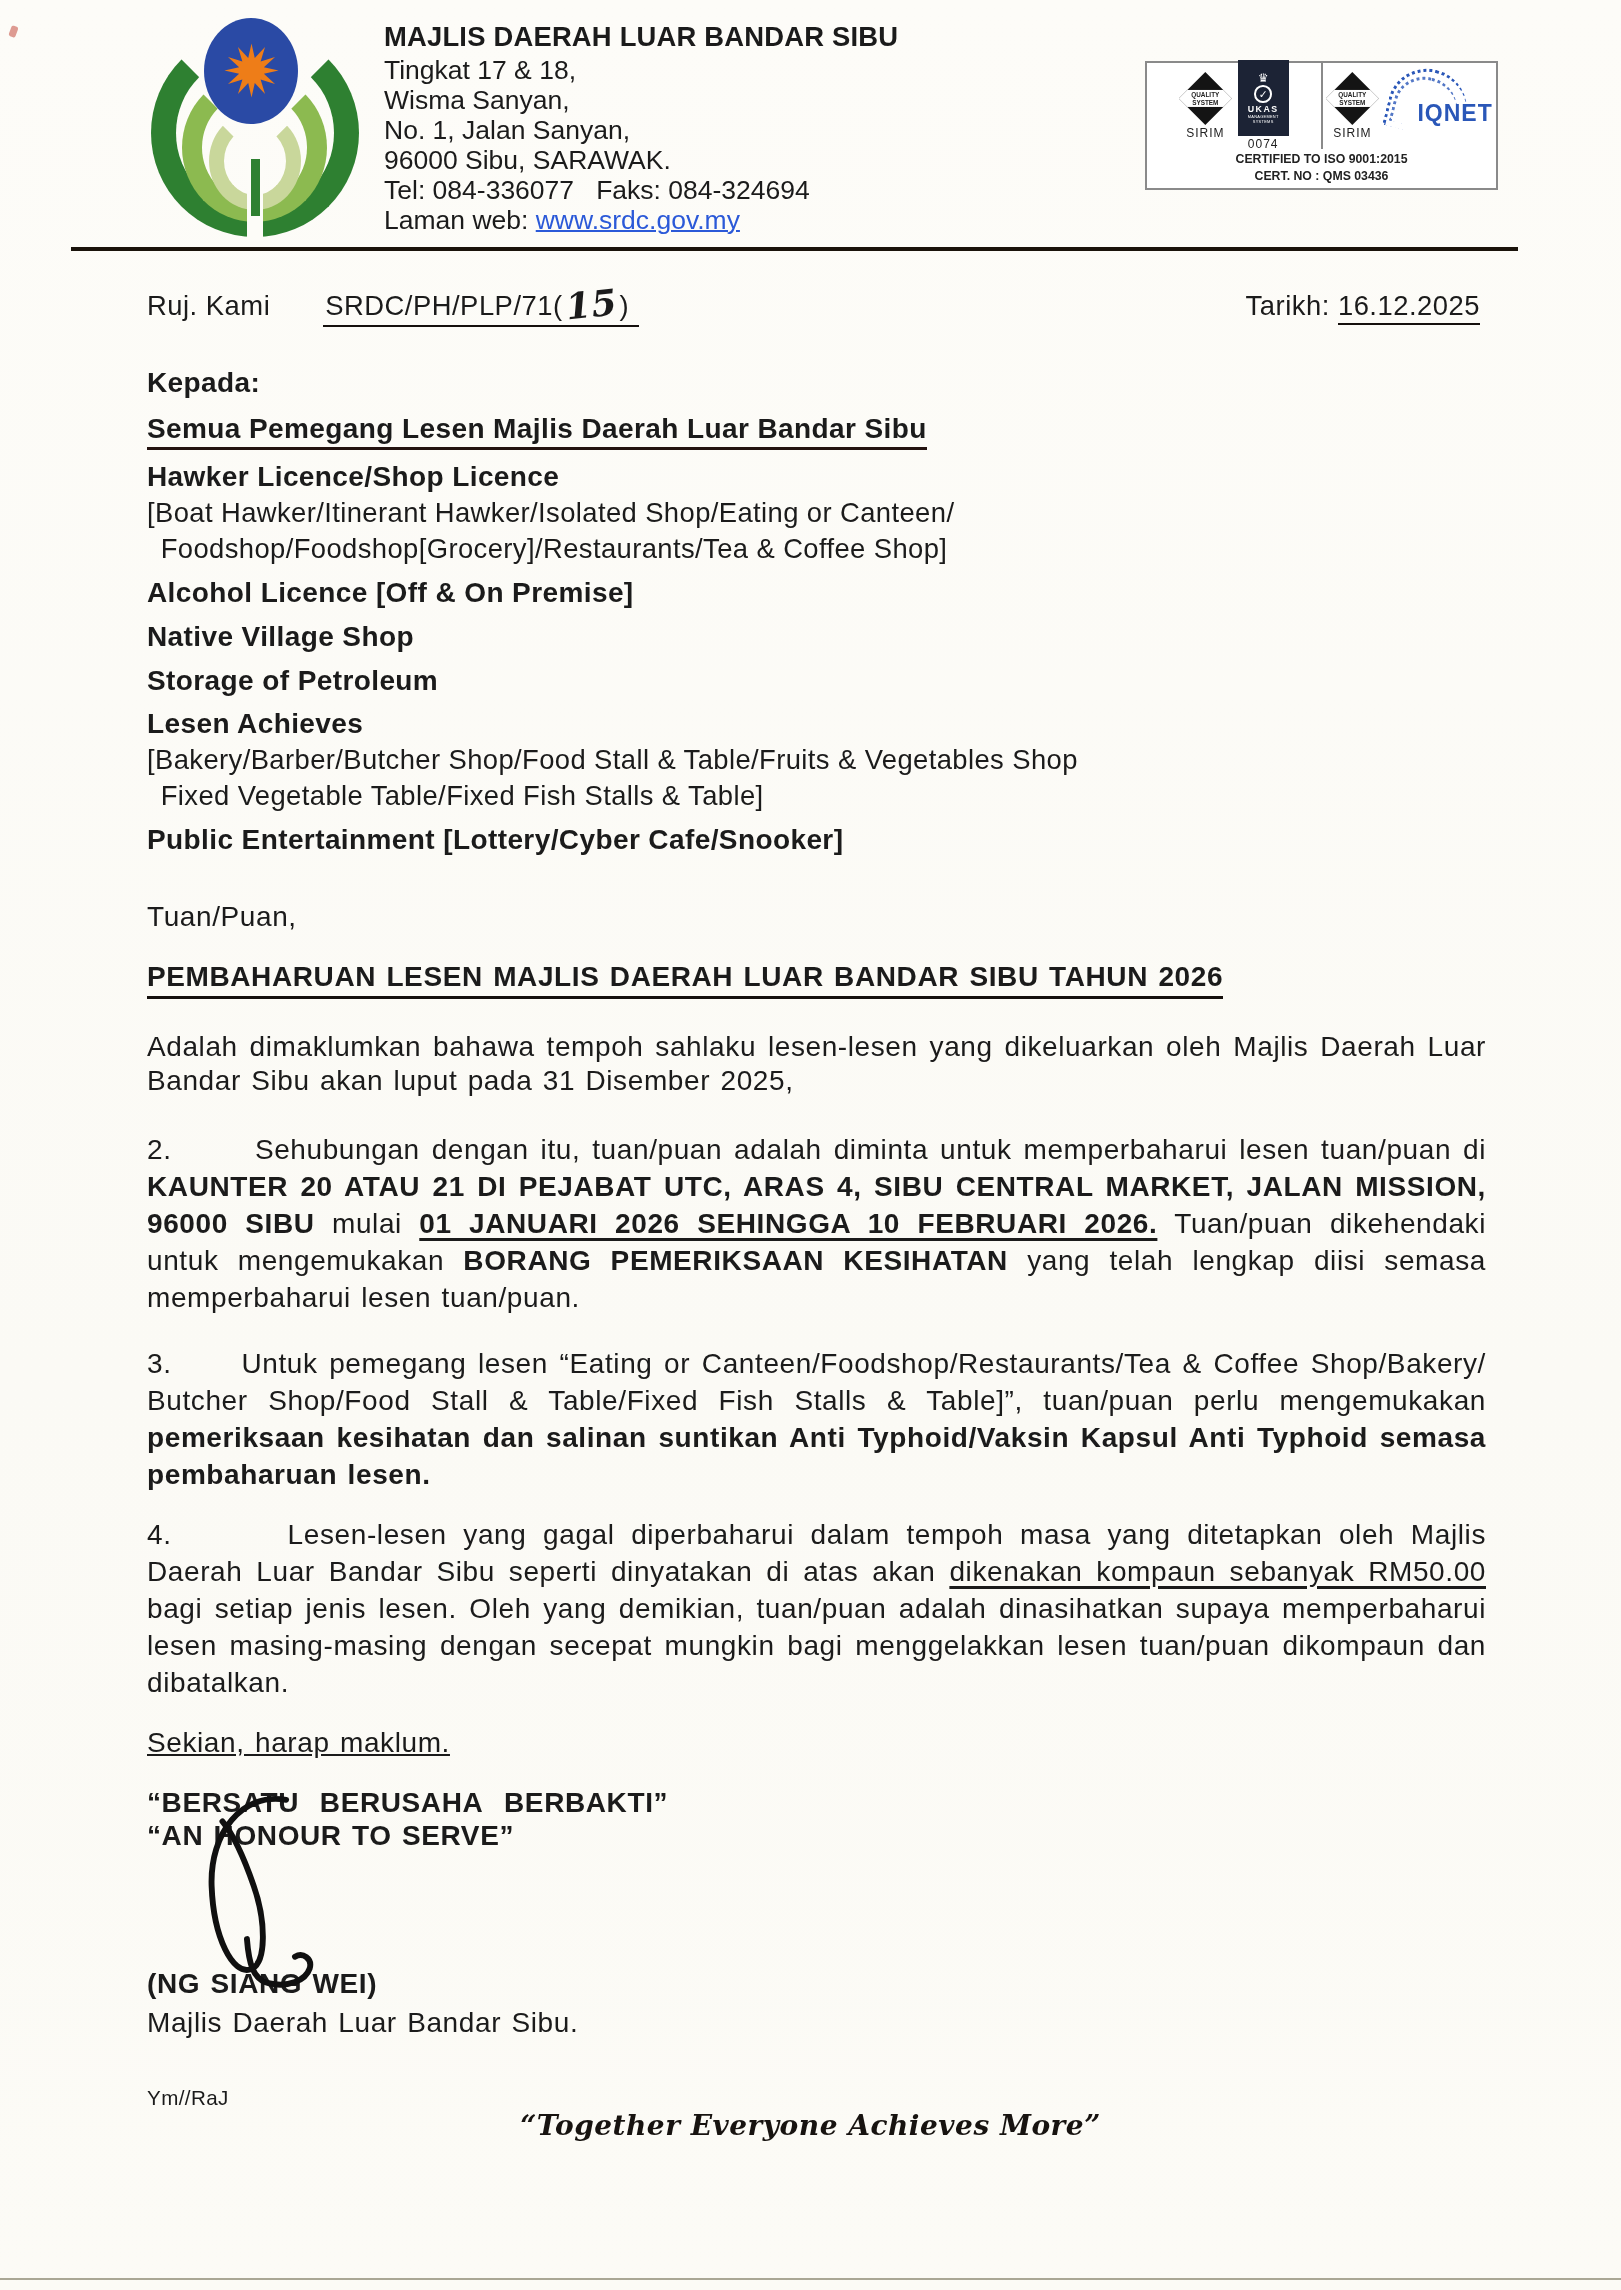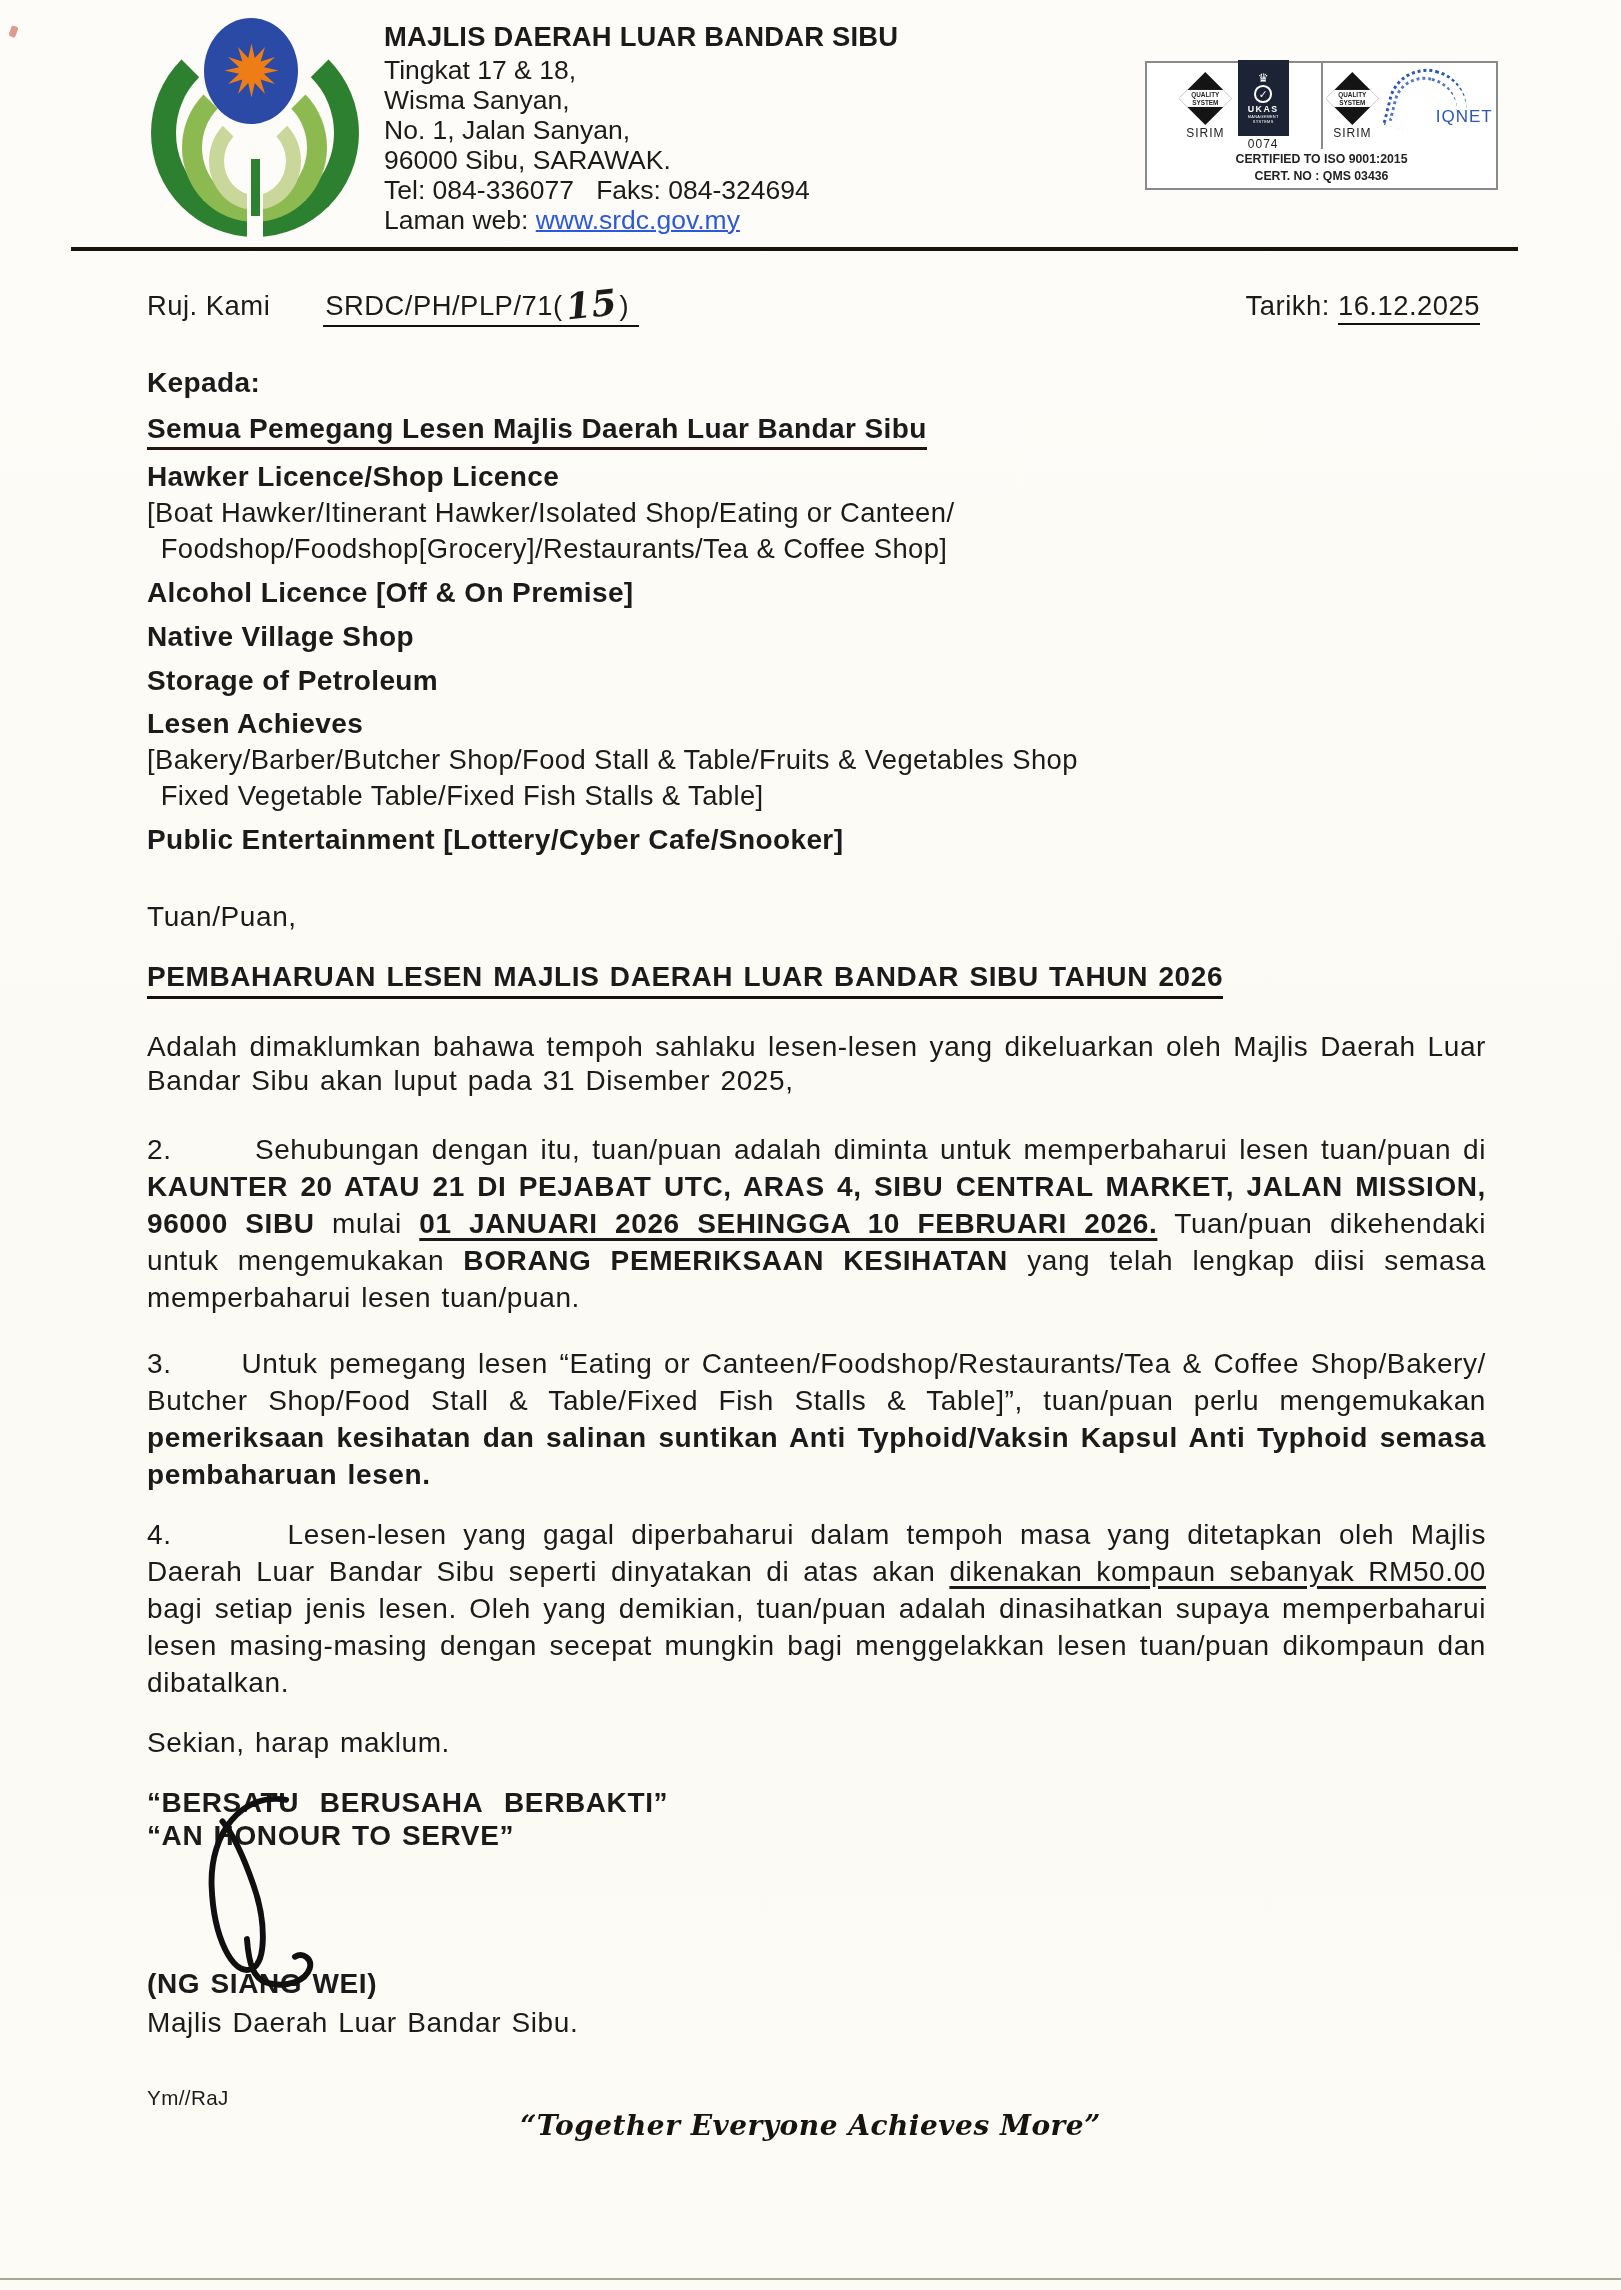--- a/index.html
+++ b/index.html
@@ -46,21 +46,21 @@
   .ukas .crown{font-size:11.8px;line-height:1;}
   .ukas .circ{width:17.6px;height:17.6px;border:2px solid #fff;border-radius:50%;box-sizing:border-box;
         display:flex;align-items:center;justify-content:center;font-size:10.8px;line-height:1;}
   .ukas .txt{font-size:8.8px;font-weight:700;letter-spacing:1.5px;}
   .ukas .sub{font-size:3.9px;letter-spacing:0.3px;text-align:center;line-height:1.2;}
   .iqnet-wrap{position:relative;width:108px;height:78px;}
   .iqnet-arc{position:absolute;top:2px;left:3.9px;width:76px;height:63px;
         border-top:3.9px dotted #2a57b8;border-left:3.9px dotted #2a57b8;border-right:0;border-bottom:0;
         border-radius:60% 60% 0 0/70% 70% 0 0;transform:rotate(14deg);}
   .iqnet-arc.a2{top:9.8px;left:9.8px;width:61px;height:49px;opacity:.8;}
-  .iqnet-text{position:absolute;right:0;bottom:17.6px;font-size:17px;font-weight:400;color:#2a57b8;letter-spacing:1px;}
+  .iqnet-text{position:absolute;right:0;bottom:17.6px;font-size:23px;font-weight:700;color:#2a57b8;letter-spacing:1px;}
   .cert-foot{text-align:center;font-weight:700;font-size:12.3px;line-height:1.35;padding:2px 0 3.9px;color:#222;}
 
   
   .rule{position:absolute;left:71px;top:247px;width:1447px;height:3.9px;background:#1a130b;}
 
   
   .ref-row{position:absolute;left:147px;top:290px;width:1333px;display:flex;justify-content:space-between;
         font-size:27.4px;letter-spacing:0.5px;}
   .ref-code{display:inline-block;margin-left:53px;border-bottom:2.9px solid #15100d;padding:0 9.8px 2.9px 2px;}
   .hand{display:inline-block;font-family:"DejaVu Serif",serif;font-style:italic;font-weight:700;
@@ -81,21 +81,21 @@
   .salutation{margin-top:7.8px;line-height:33px;}
   .subject{display:inline-block;font-weight:700;border-bottom:3.9px solid #15100d;padding-bottom:2.9px;
         margin-top:27.4px;line-height:33px;}
   .para{text-align:justify;line-height:37px;margin:0;}
   .p1{margin-top:31px;line-height:34px;}
   .p2{margin-top:33px;}
   .p3{margin-top:29px;}
   .p4{margin-top:22.5px;}
   .b{font-weight:700;}
   .u{text-decoration:underline;text-decoration-thickness:2.9px;text-underline-offset:4.9px;}
-  .closing{margin-top:25.5px;line-height:33px;}
+  .closing{margin-top:25.5px;line-height:33px;text-decoration:underline;}
   .motto1{margin-top:26.5px;font-weight:700;line-height:33px;}
   .motto2{font-weight:700;line-height:33px;}
   .sig-name{margin-top:112px;font-weight:700;line-height:39px;}
   .sig-line{line-height:39px;}
 
   .signature{position:absolute;left:188px;top:1792px;width:211px;height:201px;z-index:3;}
 
   .initials{position:absolute;left:147px;top:2086px;font-size:20.6px;letter-spacing:0.4px;}
   .footer-motto{position:absolute;left:0;top:2109px;width:100%;text-align:center;
         font-family:"DejaVu Serif","Liberation Serif",serif;font-style:italic;font-weight:700;

